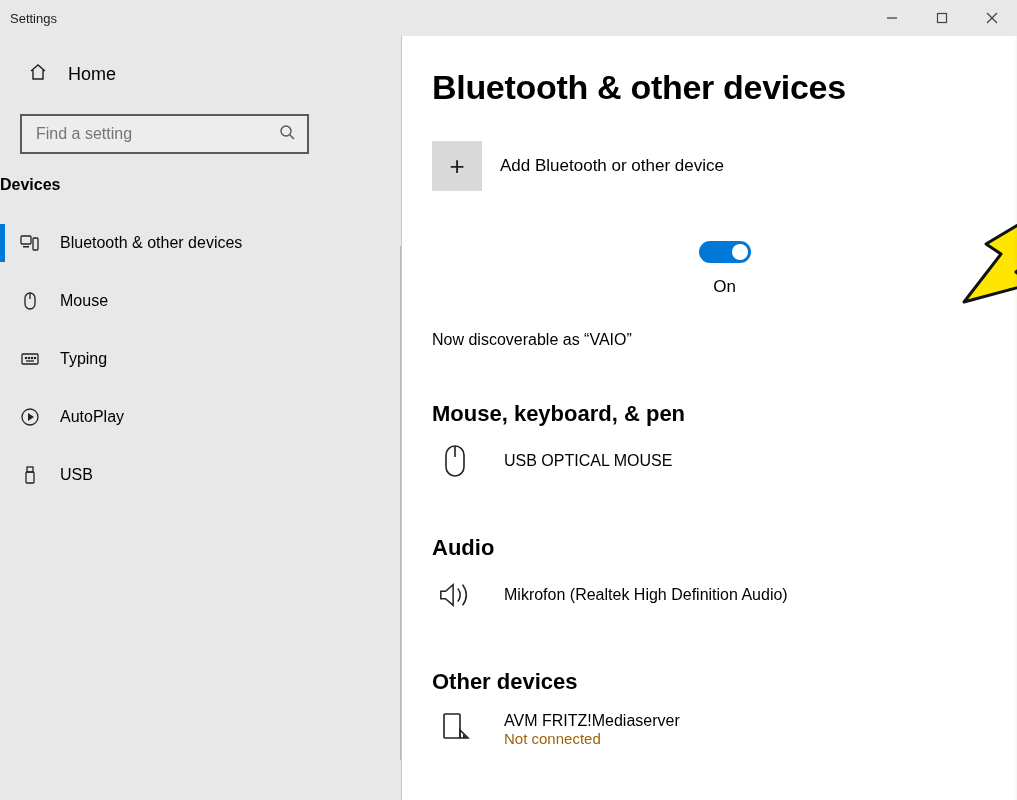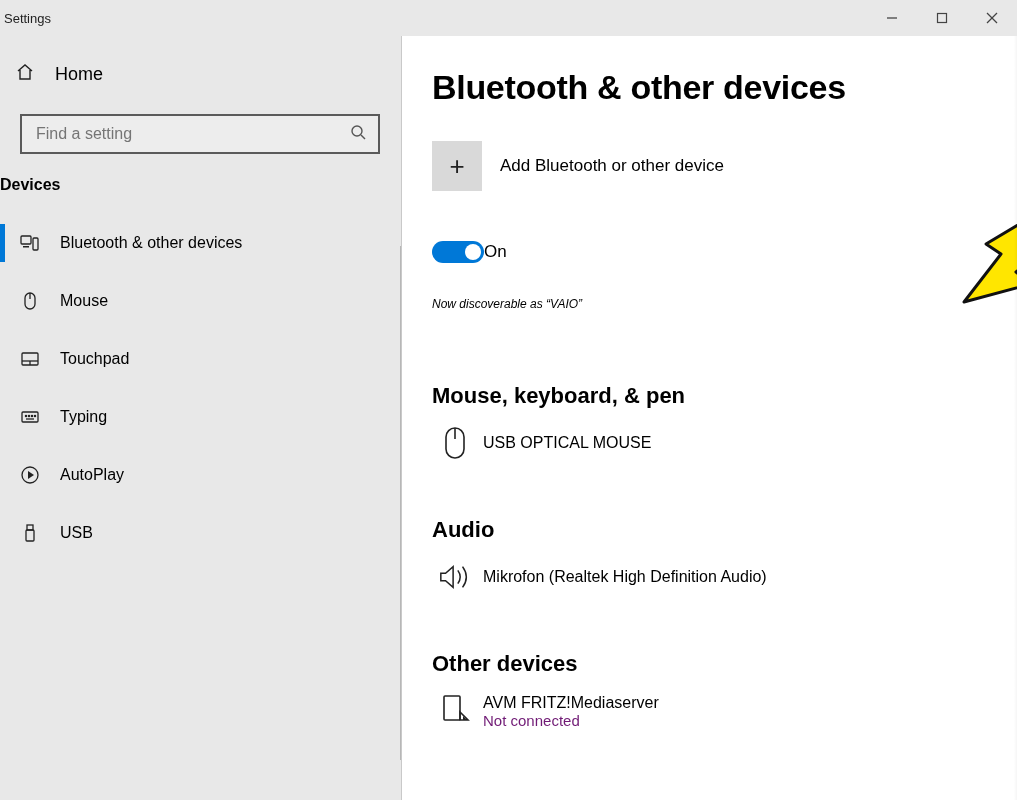--- a/index.html
+++ b/index.html
@@ -18,21 +18,21 @@
     position: relative;
   }
   .titlebar {
     height: 36px;
     display: flex;
     align-items: center;
     background: #e8e8e8;
     position: relative;
   }
   .titlebar .title {
-    padding-left: 4px;
+    padding-left: 10px;
     font-size: 13px;
     color: #222;
   }
   .win-controls {
     position: absolute;
     right: 0; top: 0;
     display: flex;
     height: 36px;
   }
   .win-btn {
@@ -58,31 +58,31 @@
     flex: 1;
     background: #ffffff;
     padding: 32px 0 0 30px;
     position: relative;
     overflow: hidden;
   }
   .home-row {
     display: flex;
     align-items: center;
     height: 56px;
-    padding-left: 15px;
+    padding-left: 28px;
     gap: 20px;
   }
   .home-row .label {
     font-size: 18px;
   }
   .search-wrap {
     margin: 12px 20px 22px 20px;
   }
   .search-box {
-    width: 360px;
+    width: 289px;
     height: 40px;
     border: 2px solid #5a5a5a;
     background: #ededed;
     display: flex;
     align-items: center;
     padding: 0 12px;
     justify-content: space-between;
   }
   .search-input {
     border: none;
@@ -144,56 +144,57 @@
   .add-label {
     font-size: 17px;
   }
   .subhead {
     font-size: 17px;
     margin-bottom: 14px;
   }
   .toggle-row {
     display: flex;
     align-items: center;
-    gap: 0;
+    gap: 14px;
     margin-bottom: 34px;
+    flex-direction: column;
   }
   .toggle {
     width: 52px;
     height: 22px;
     border-radius: 11px;
     background: #0078d7;
     position: relative;
   }
   .toggle .knob {
     position: absolute;
     right: 3px; top: 3px;
     width: 16px; height: 16px;
     border-radius: 50%;
     background: #ffffff;
   }
   .toggle-label { font-size: 17px; }
-  .discoverable { font-size: 12px; margin-bottom: 72px; font-style: italic; }
+  .discoverable { font-size: 16px; margin-bottom: 52px; }
   .cat-title {
     font-size: 22px;
     font-weight: 700;
     margin-bottom: 16px;
   }
   .device-row {
     display: flex;
     align-items: center;
-    gap: 11px;
+    gap: 32px;
     margin: 0 0 56px 6px;
   }
   .device-row .dev-icon {
     width: 34px; height: 36px;
     display: flex; align-items: center; justify-content: center;
   }
   .device-row .dev-text .dev-name { font-size: 16px; }
-  .device-row .dev-text .dev-status { font-size: 15px; color: #701a75; }
+  .device-row .dev-text .dev-status { font-size: 15px; color: #a16207; }
   .arrow-annot {
     position: absolute;
     left: 544px;
     top: 158px;
     pointer-events: none;
   }
   .content-scrollbar-shadow {
     position: absolute;
     right: 0; top: 0; bottom: 0;
     width: 3px;
@@ -272,30 +273,20 @@
       <div class="nav-item">
         <span class="nav-icon">
           <svg width="20" height="20" viewBox="0 0 20 20" fill="none" stroke="#222" stroke-width="1.3">
             <rect x="5" y="2" width="10" height="16" rx="5"></rect>
               <line x1="10" y1="2" x2="10" y2="8"></line>
           </svg>
         </span>
         <span class="nav-label">Mouse</span>
       </div>
 
-      <div class="nav-item">
-        <span class="nav-icon">
-          <svg width="20" height="20" viewBox="0 0 20 20" fill="none" stroke="#222" stroke-width="1.3">
-            <rect x="2" y="4" width="16" height="12" rx="1"></rect>
-              <line x1="2" y1="12" x2="18" y2="12"></line>
-              <line x1="10" y1="12" x2="10" y2="16"></line>
-          </svg>
-        </span>
-        <span class="nav-label">Touchpad</span>
-      </div>
 
       <div class="nav-item">
         <span class="nav-icon">
           <svg width="20" height="20" viewBox="0 0 20 20" fill="none" stroke="#222" stroke-width="1.3">
             <rect x="2" y="5" width="16" height="10" rx="1"></rect>
             <circle cx="6" cy="9" r="0.6" fill="#222"></circle>
               <circle cx="9" cy="9" r="0.6" fill="#222"></circle>
               <circle cx="12" cy="9" r="0.6" fill="#222"></circle>
               <circle cx="15" cy="9" r="0.6" fill="#222"></circle>
             <line x1="6" y1="12" x2="14" y2="12"></line>

